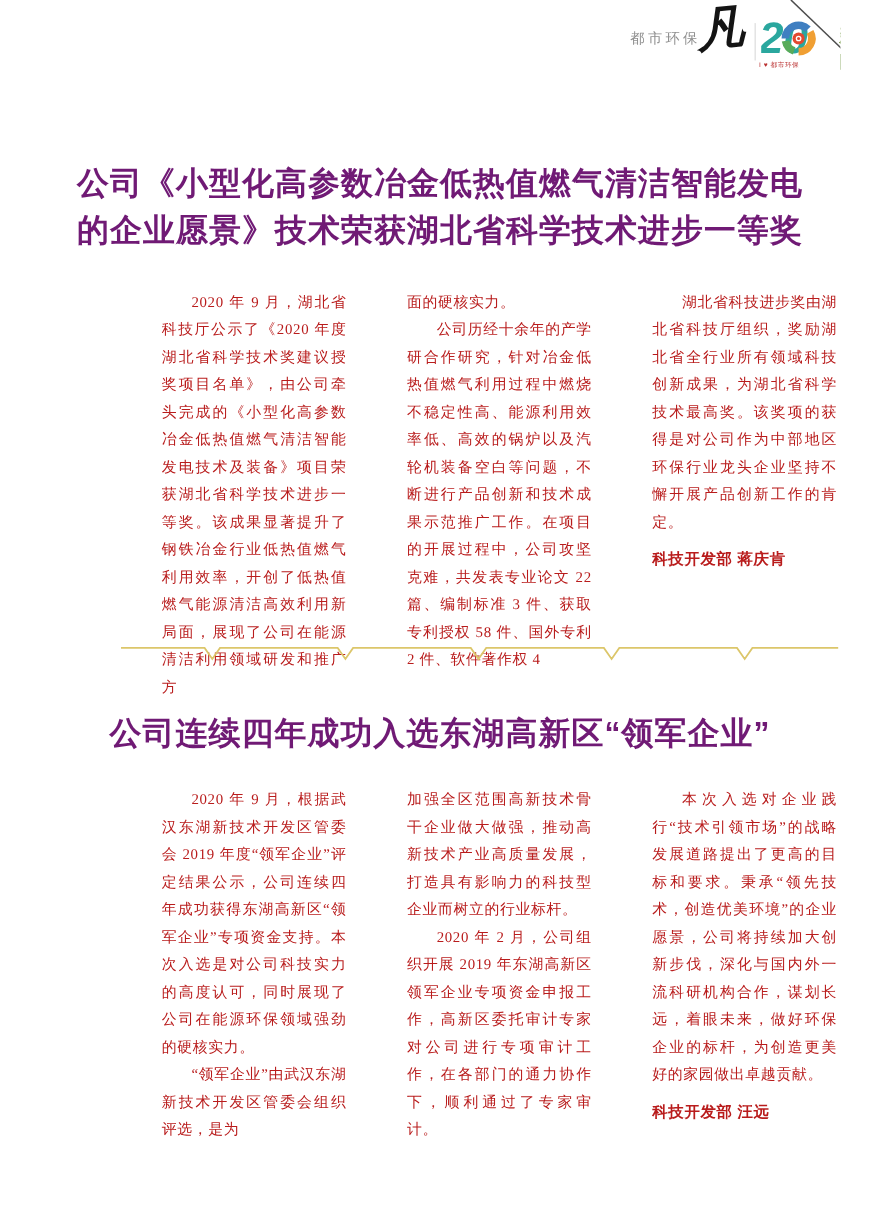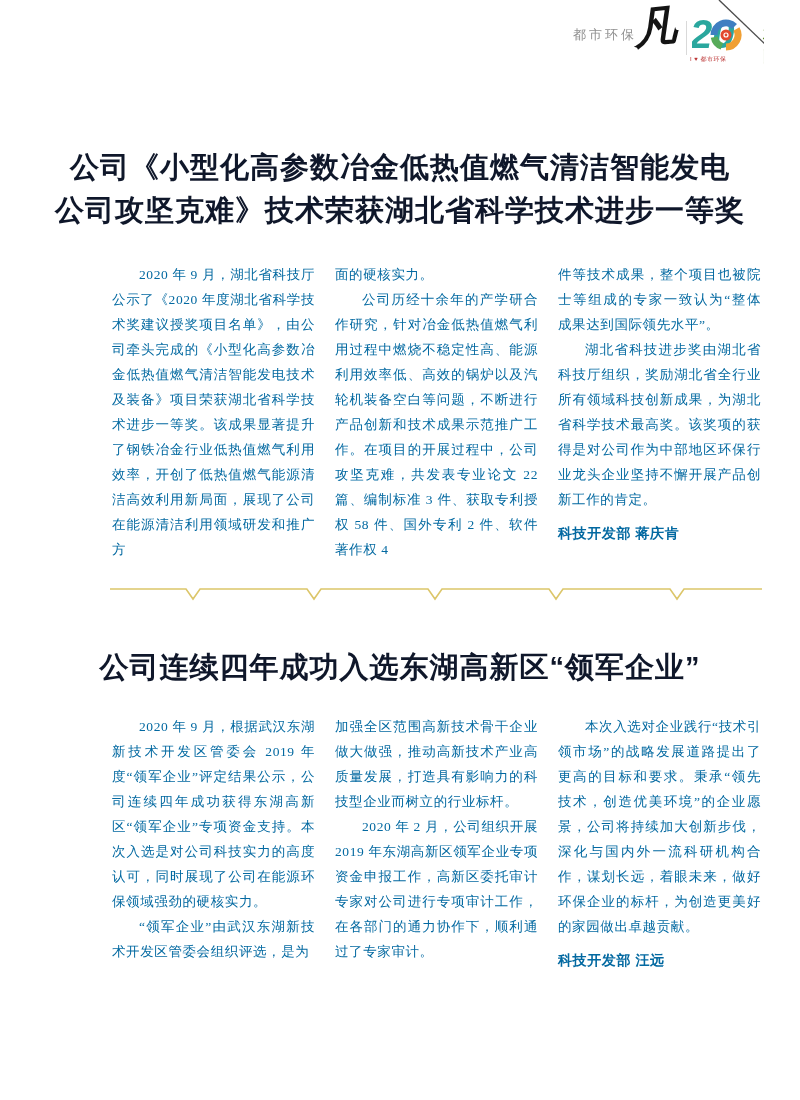--- a/index.html
+++ b/index.html
@@ -56,35 +56,35 @@
   .page-badge .notch {
     position: absolute; left: 2px; top: 2px;
     width: 7px; height: 7px; background: #ffffff;
   }
 
   
   .abs { position: absolute; left: 0; right: 0; }
   .article-title {
     text-align: center;
     font-family: "Liberation Sans", "DejaVu Sans", sans-serif;
-    font-weight: 800; color: #0f172a; letter-spacing: 1px;
+    font-weight: 800; color: #701a75; letter-spacing: 1px;
   }
   .title-1 { top: 146px; font-size: 29px; line-height: 43px; }
   .title-2 { top: 648px; font-size: 29px; line-height: 38px; }
 
   .cols {
     position: absolute; left: 76px;
     width: 648px; display: flex; gap: 20px;
   }
   .cols-1 { top: 262px; }
   .cols-2 { top: 714px; }
   .col { width: 203px; flex: 0 0 203px; }
   .col p {
     font-size: 13.5px; line-height: 25px; letter-spacing: 0.6px;
-    text-align: justify; color: #0369a1;
+    text-align: justify; color: #b91c1c; margin-left: 35px;
   }
   .col p.indent { text-indent: 2em; }
   .byline {
     text-align: left;
     font-family: "Liberation Sans", "DejaVu Sans", sans-serif;
     font-weight: bold; font-size: 14px !important;
     color: #1c1c1c; margin-top: 9px !important;
   }
 
   .zigzag { position: absolute; left: 72px; top: 586px; width: 656px; height: 16px; }
@@ -117,33 +117,32 @@
     <span class="section-label">新闻</span>
 
     <div class="page-badge">
       <span class="notch"></span>
       <span class="num">9</span>
     </div>
   </header>
 
   <h1 class="abs article-title title-1">
     <span>公司《小型化高参数冶金低热值燃气清洁智能发电</span><br>
-    <span>公司攻坚克难》技术荣获湖北省科学技术进步一等奖</span>
+    <span>的企业愿景》技术荣获湖北省科学技术进步一等奖</span>
   </h1>
 
   <div class="cols cols-1">
     <div class="col">
       <p class="indent">2020 年 9 月，湖北省科技厅公示了《2020 年度湖北省科学技术奖建议授奖项目名单》，由公司牵头完成的《小型化高参数冶金低热值燃气清洁智能发电技术及装备》项目荣获湖北省科学技术进步一等奖。该成果显著提升了钢铁冶金行业低热值燃气利用效率，开创了低热值燃气能源清洁高效利用新局面，展现了公司在能源清洁利用领域研发和推广方</p>
     </div>
     <div class="col">
       <p>面的硬核实力。</p>
       <p class="indent">公司历经十余年的产学研合作研究，针对冶金低热值燃气利用过程中燃烧不稳定性高、能源利用效率低、高效的锅炉以及汽轮机装备空白等问题，不断进行产品创新和技术成果示范推广工作。在项目的开展过程中，公司攻坚克难，共发表专业论文 22 篇、编制标准 3 件、获取专利授权 58 件、国外专利 2 件、软件著作权 4</p>
     </div>
     <div class="col">
-      <p>件等技术成果，整个项目也被院士等组成的专家一致认为“整体成果达到国际领先水平”。</p>
       <p class="indent">湖北省科技进步奖由湖北省科技厅组织，奖励湖北省全行业所有领域科技创新成果，为湖北省科学技术最高奖。该奖项的获得是对公司作为中部地区环保行业龙头企业坚持不懈开展产品创新工作的肯定。</p>
       <p class="byline">科技开发部 蒋庆肯</p>
     </div>
   </div>
 
   <svg class="zigzag" viewBox="0 0 656 16" xmlns="http://www.w3.org/2000/svg">
     <path d="M2,3 H78 L85,13 L92,3 H199 L206,13 L213,3 H320 L327,13 L334,3 H441 L448,13 L455,3 H562 L569,13 L576,3 H654" fill="none" stroke="#dcc66a" stroke-width="1.6"></path>
   </svg>
 
   <h2 class="abs article-title title-2">

